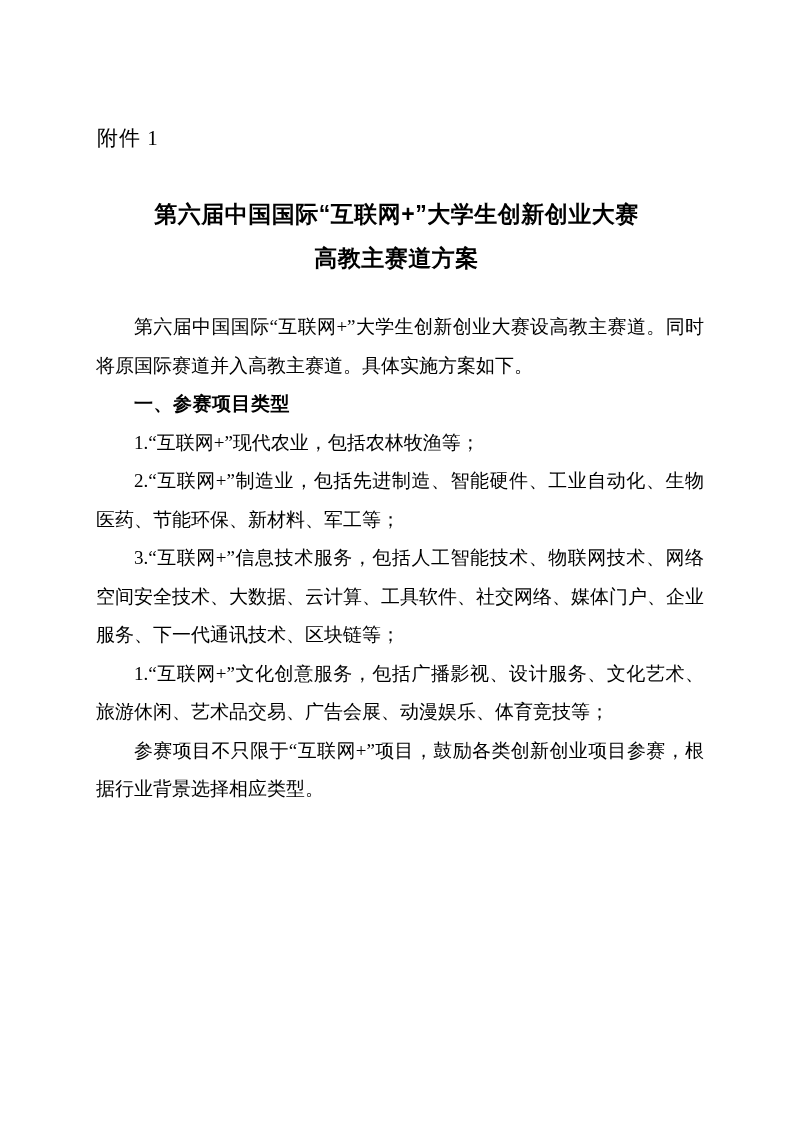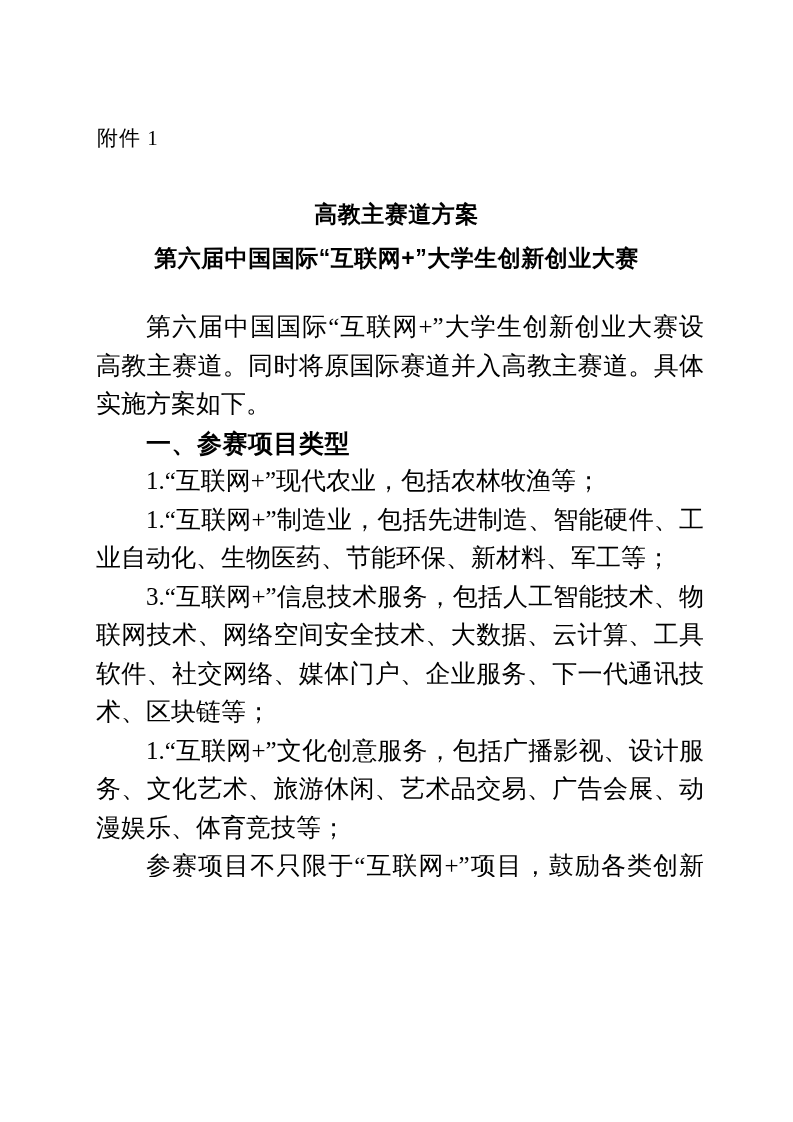--- a/index.html
+++ b/index.html
@@ -29,21 +29,21 @@
     font-weight: bold;
     font-size: 23px;
     line-height: 44px;
     letter-spacing: 0.5px;
   }
   .title .title-line {
     display: block;
   }
   .content {
     margin: 28px 89px 0 96px;
-    font-size: 25px;
+    font-size: 19px;
     line-height: 38.5px;
     text-align: justify;
   }
   .content p {
     margin: 0;
     text-indent: 2em;
   }
   .content p.heading {
     font-family: "Liberation Sans", "DejaVu Sans", sans-serif;
     font-weight: bold;
@@ -62,32 +62,32 @@
   }
 </style>
 </head>
 <body>
 
 <div class="page">
 
   <div class="attachment">附件 1</div>
 
   <h1 class="title">
+    <span class="title-line">第六届中国国际“互联网+”大学生创新创业大赛</span>
     <span class="title-line">高教主赛道方案</span>
-    <span class="title-line">第六届中国国际“互联网+”大学生创新创业大赛</span>
   </h1>
 
   <div class="content">
     <p>第六届中国国际“互联网+”大学生创新创业大赛设高教主赛道。同时将原国际赛道并入高教主赛道。具体实施方案如下。</p>
 
     <p class="heading">一、参赛项目类型</p>
 
     <p>1.“互联网+”现代农业，包括农林牧渔等；</p>
 
-    <p>1.“互联网+”制造业，包括先进制造、智能硬件、工业自动化、生物医药、节能环保、新材料、军工等；</p>
+    <p>2.“互联网+”制造业，包括先进制造、智能硬件、工业自动化、生物医药、节能环保、新材料、军工等；</p>
 
     <p>3.“互联网+”信息技术服务，包括人工智能技术、物联网技术、网络空间安全技术、大数据、云计算、工具软件、社交网络、媒体门户、企业服务、下一代通讯技术、区块链等；</p>
 
     <p>1.“互联网+”文化创意服务，包括广播影视、设计服务、文化艺术、旅游休闲、艺术品交易、广告会展、动漫娱乐、体育竞技等；</p>
 
 
     <p>参赛项目不只限于“互联网+”项目，鼓励各类创新创业项目参赛，根据行业背景选择相应类型。</p>
   </div>
 
   <div class="footer">— 10 —</div>

